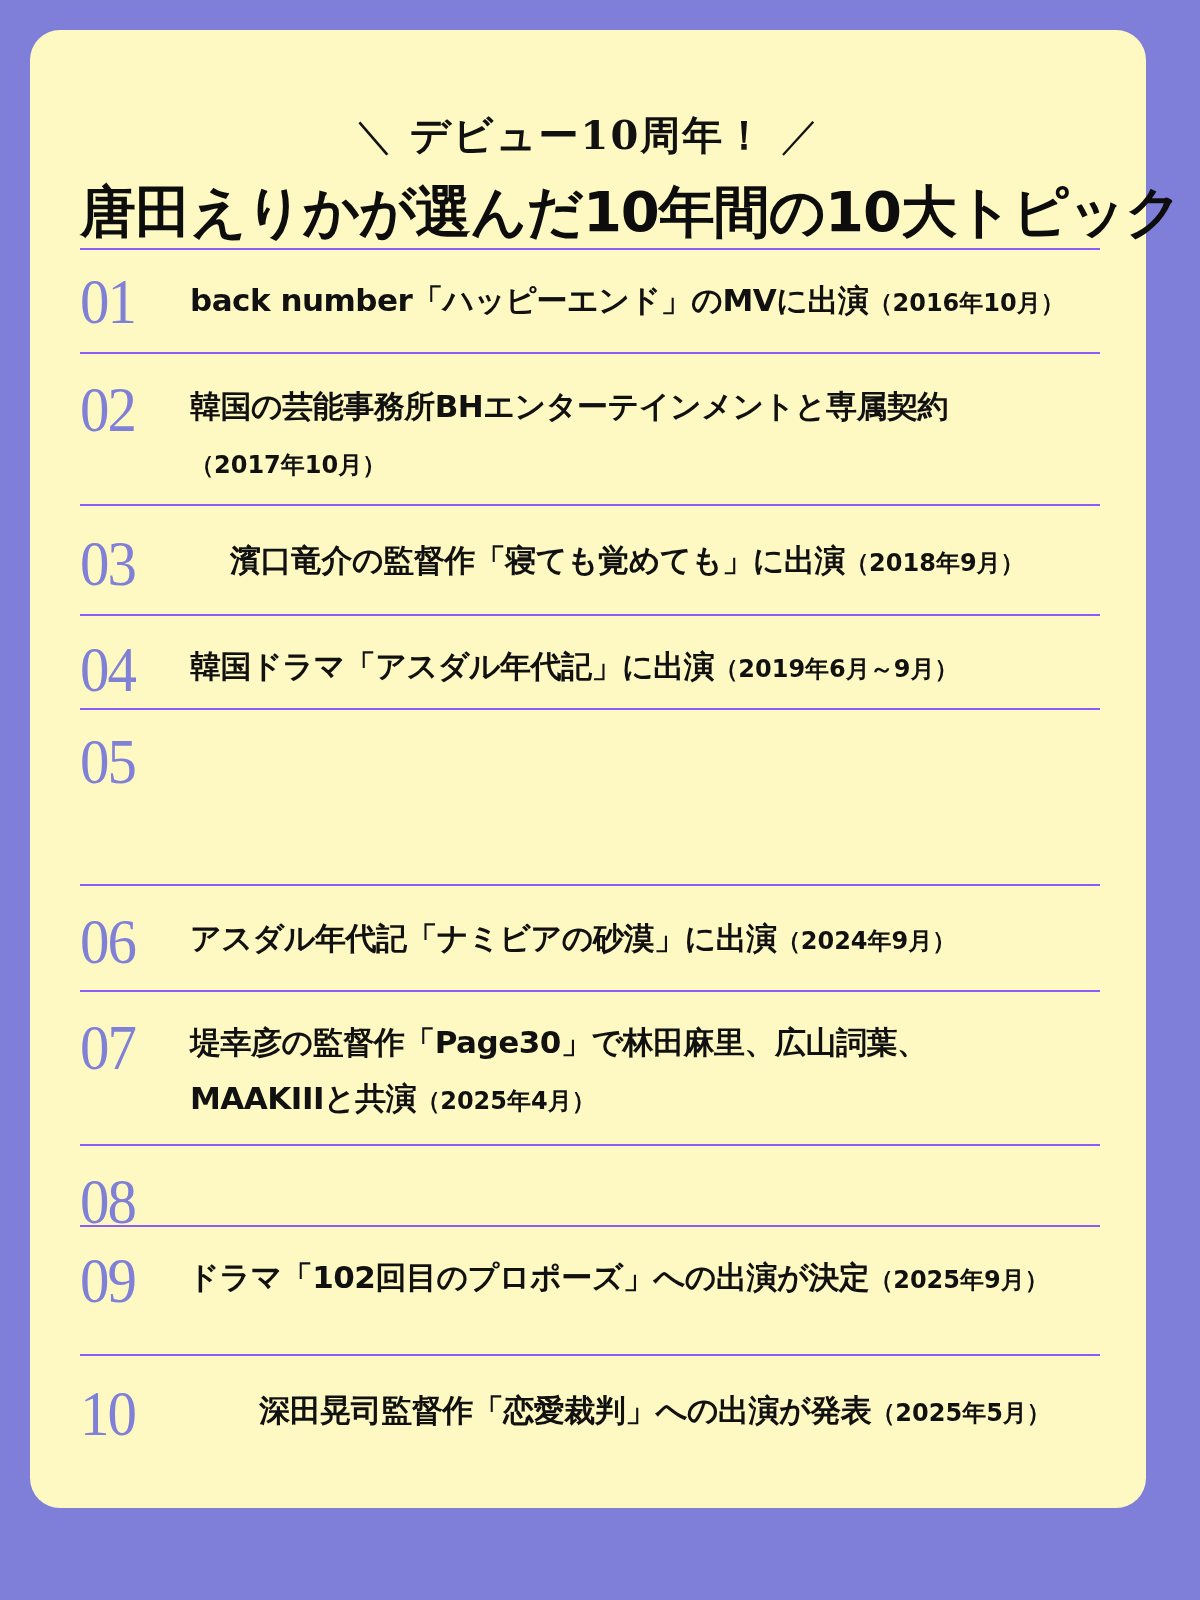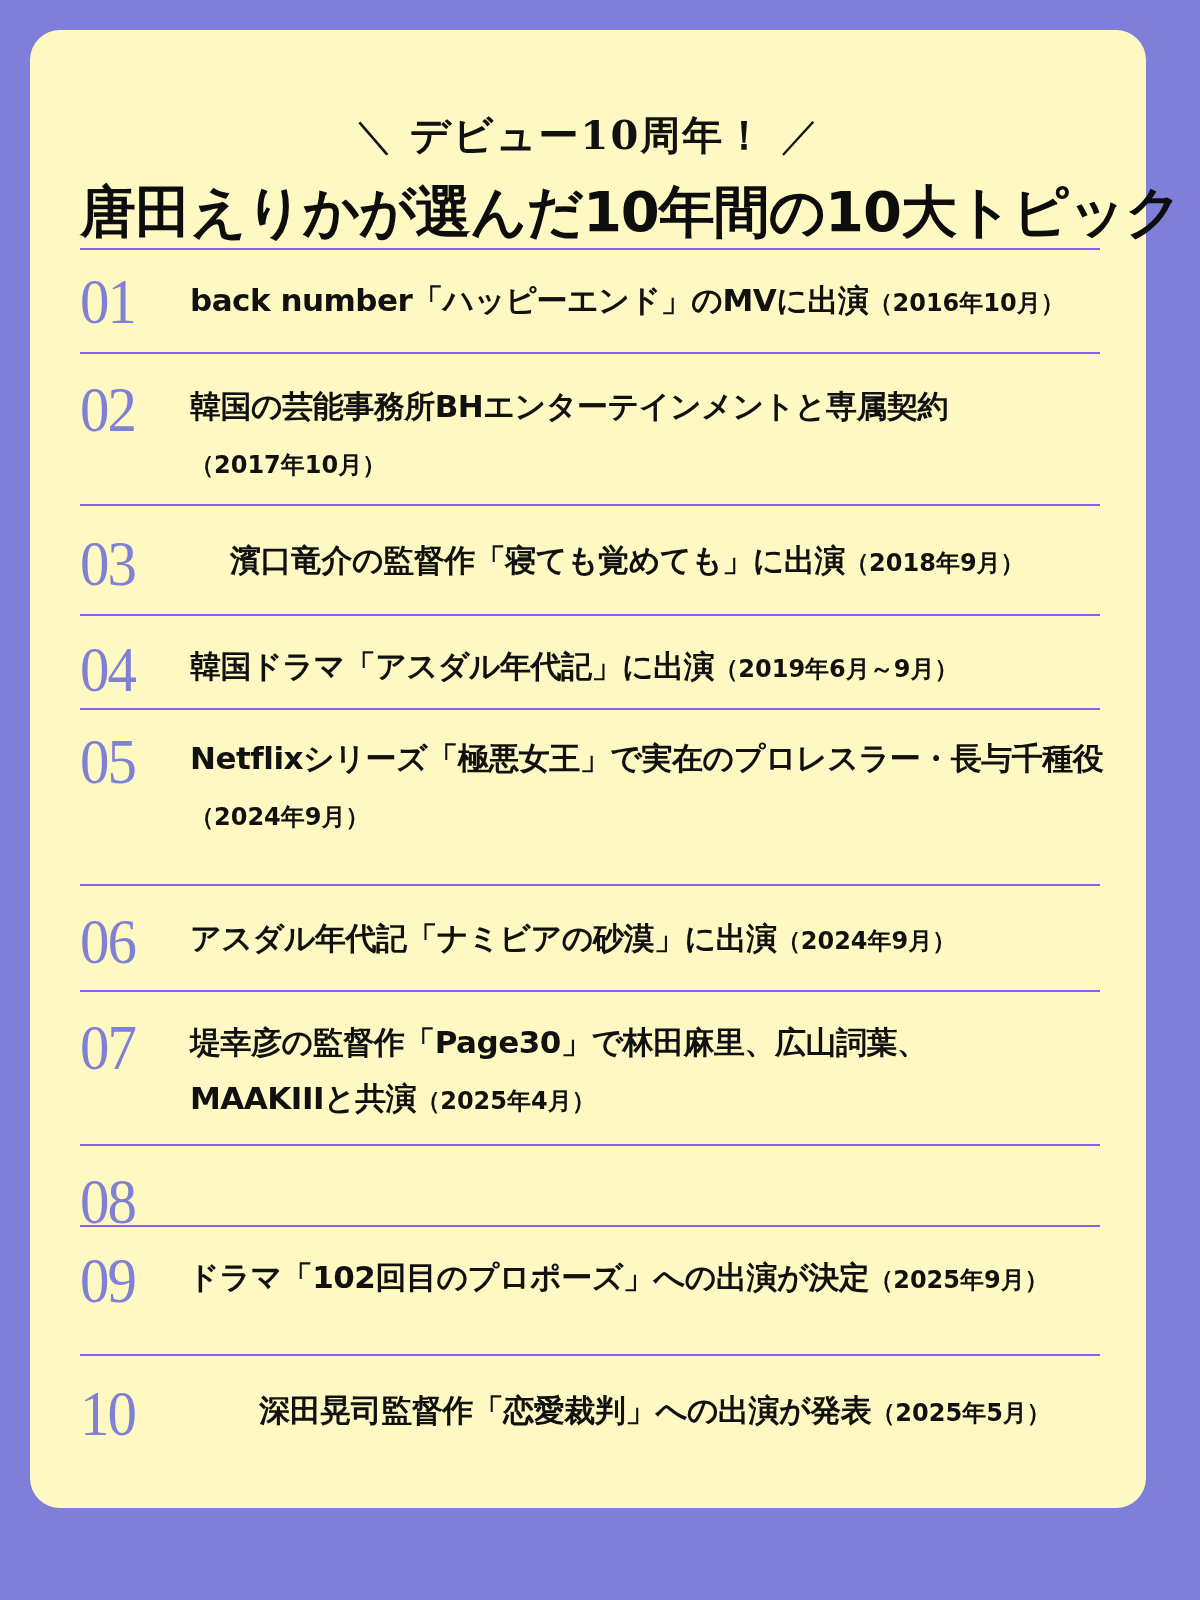--- a/index.html
+++ b/index.html
@@ -131,23 +131,20 @@
 
     <div class="row" style="top:366px;height:116px;">
       <div class="num" style="top:22px;">04</div>
       <div class="text" style="top:22px;">
         <span>韓国ドラマ「アスダル年代記」に出演</span><span class="date">（2019年6月～9月）</span>
       </div>
     </div>
 
     <div class="row" style="top:460px;height:154px;">
       <div class="num" style="top:20px;">05</div>
-      <div class="text" style="top:20px;width:920px;">
-        <span>Netflixシリーズ「極悪女王」で実在のプロレスラー・長与千種役</span><span class="date">（2024年9月）</span>
-      </div>
     </div>
 
     <div class="row" style="top:636px;height:106px;">
       <div class="num" style="top:24px;">06</div>
       <div class="text" style="top:24px;">
         <span>アスダル年代記「ナミビアの砂漠」に出演</span><span class="date">（2024年9月）</span>
       </div>
     </div>
 
     <div class="row" style="top:742px;height:154px;">

